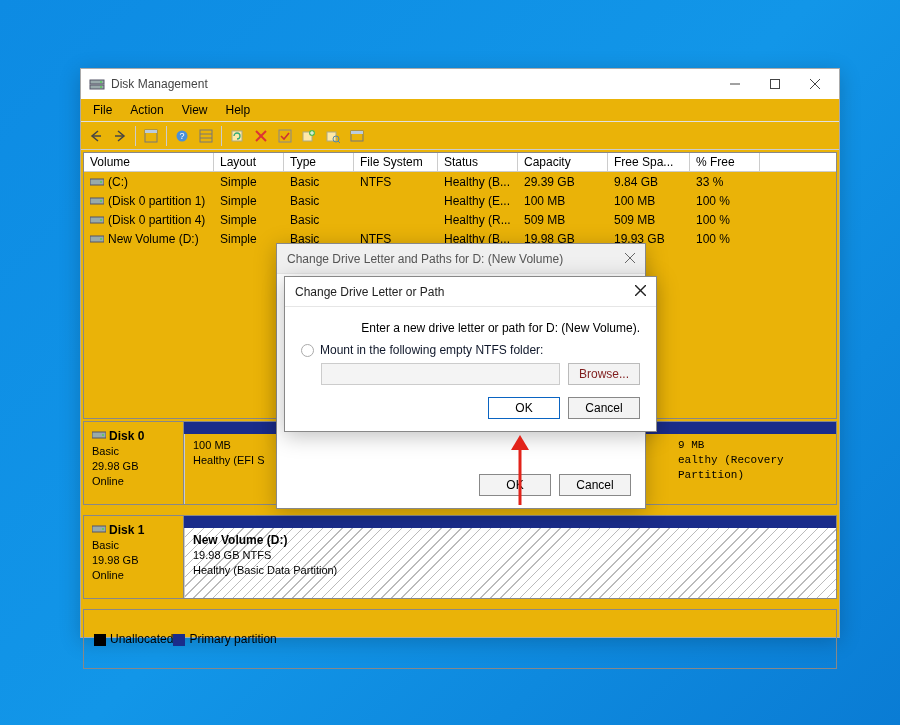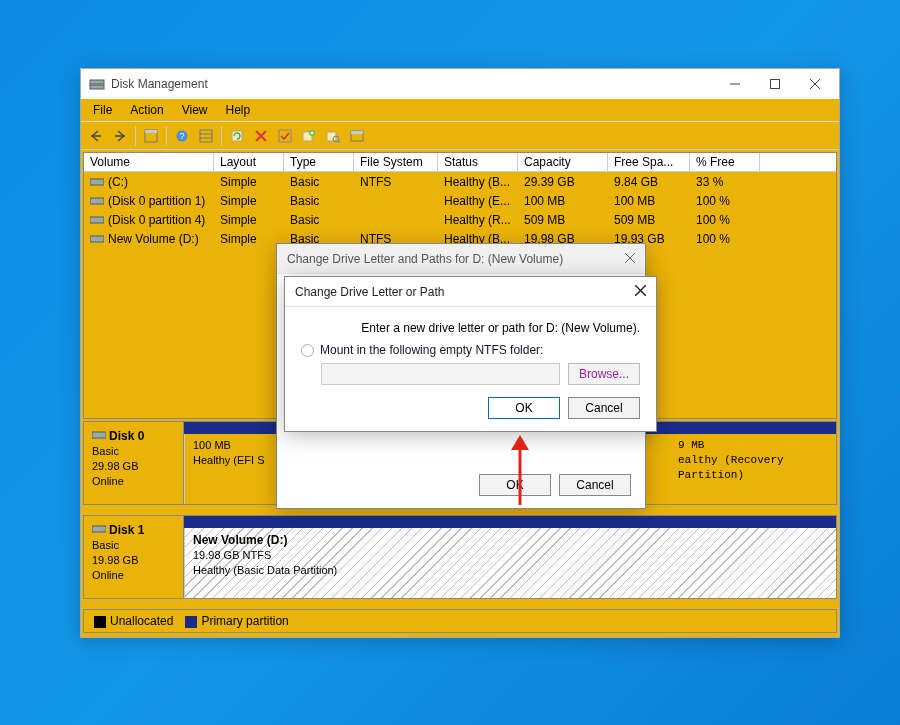--- a/index.html
+++ b/index.html
@@ -115,22 +115,22 @@
   .part {
     display: flex; flex-direction: column;
     border-left: 1px solid #888;
   }
   .part:first-child { border-left: none; }
   .hatched {
     background-image: repeating-linear-gradient(135deg, #fff 0 6px, #bbb 6px 7px);
   }
   .legend {
     display: flex; align-items: center;
-    gap: 12px;
-    padding: 4px 10px;
+    gap: 0;
+    padding: 22px 10px;
     border: 1px solid #888;
     margin: 2px;
     font-size: 12px;
   }
   .legend .sw { width: 12px; height: 12px; display: inline-block; margin-right: 4px; vertical-align: middle; }
   
   .dialog {
     position: absolute;
     background: #fff;
     border: 1px solid #888;
@@ -158,21 +158,21 @@
   input.txt {
     width: 240px; height: 22px; border: 1px solid #aaa; padding: 0 4px; font: inherit;
   }
   input.txt:disabled { background: #f4f4f4; color: #999; border-color: #ccc; }
   .btn {
     min-width: 72px; height: 22px;
     border: 1px solid #888; background: #f3f3f3;
     font: inherit; padding: 0 10px;
   }
   .btn.primary { border: 1.5px solid #0a64c2; background: #fff; }
-  .btn:disabled { color: #a21caf; border-color: #bbb; }
+  .btn:disabled { color: #7f1d1d; border-color: #bbb; }
   .btn-row { display: flex; justify-content: flex-end; gap: 8px; margin-top: 10px; }
   select.letter {
     width: 54px; height: 22px; border: 1px solid #888; background: #f3f3f3; font: inherit;
   }
   .letter-row { display: flex; justify-content: space-between; align-items: center; width: 330px; }
   .arrow-annot {
     position: absolute;
     pointer-events: none;
   }
   .gap-area { height: 170px; }

